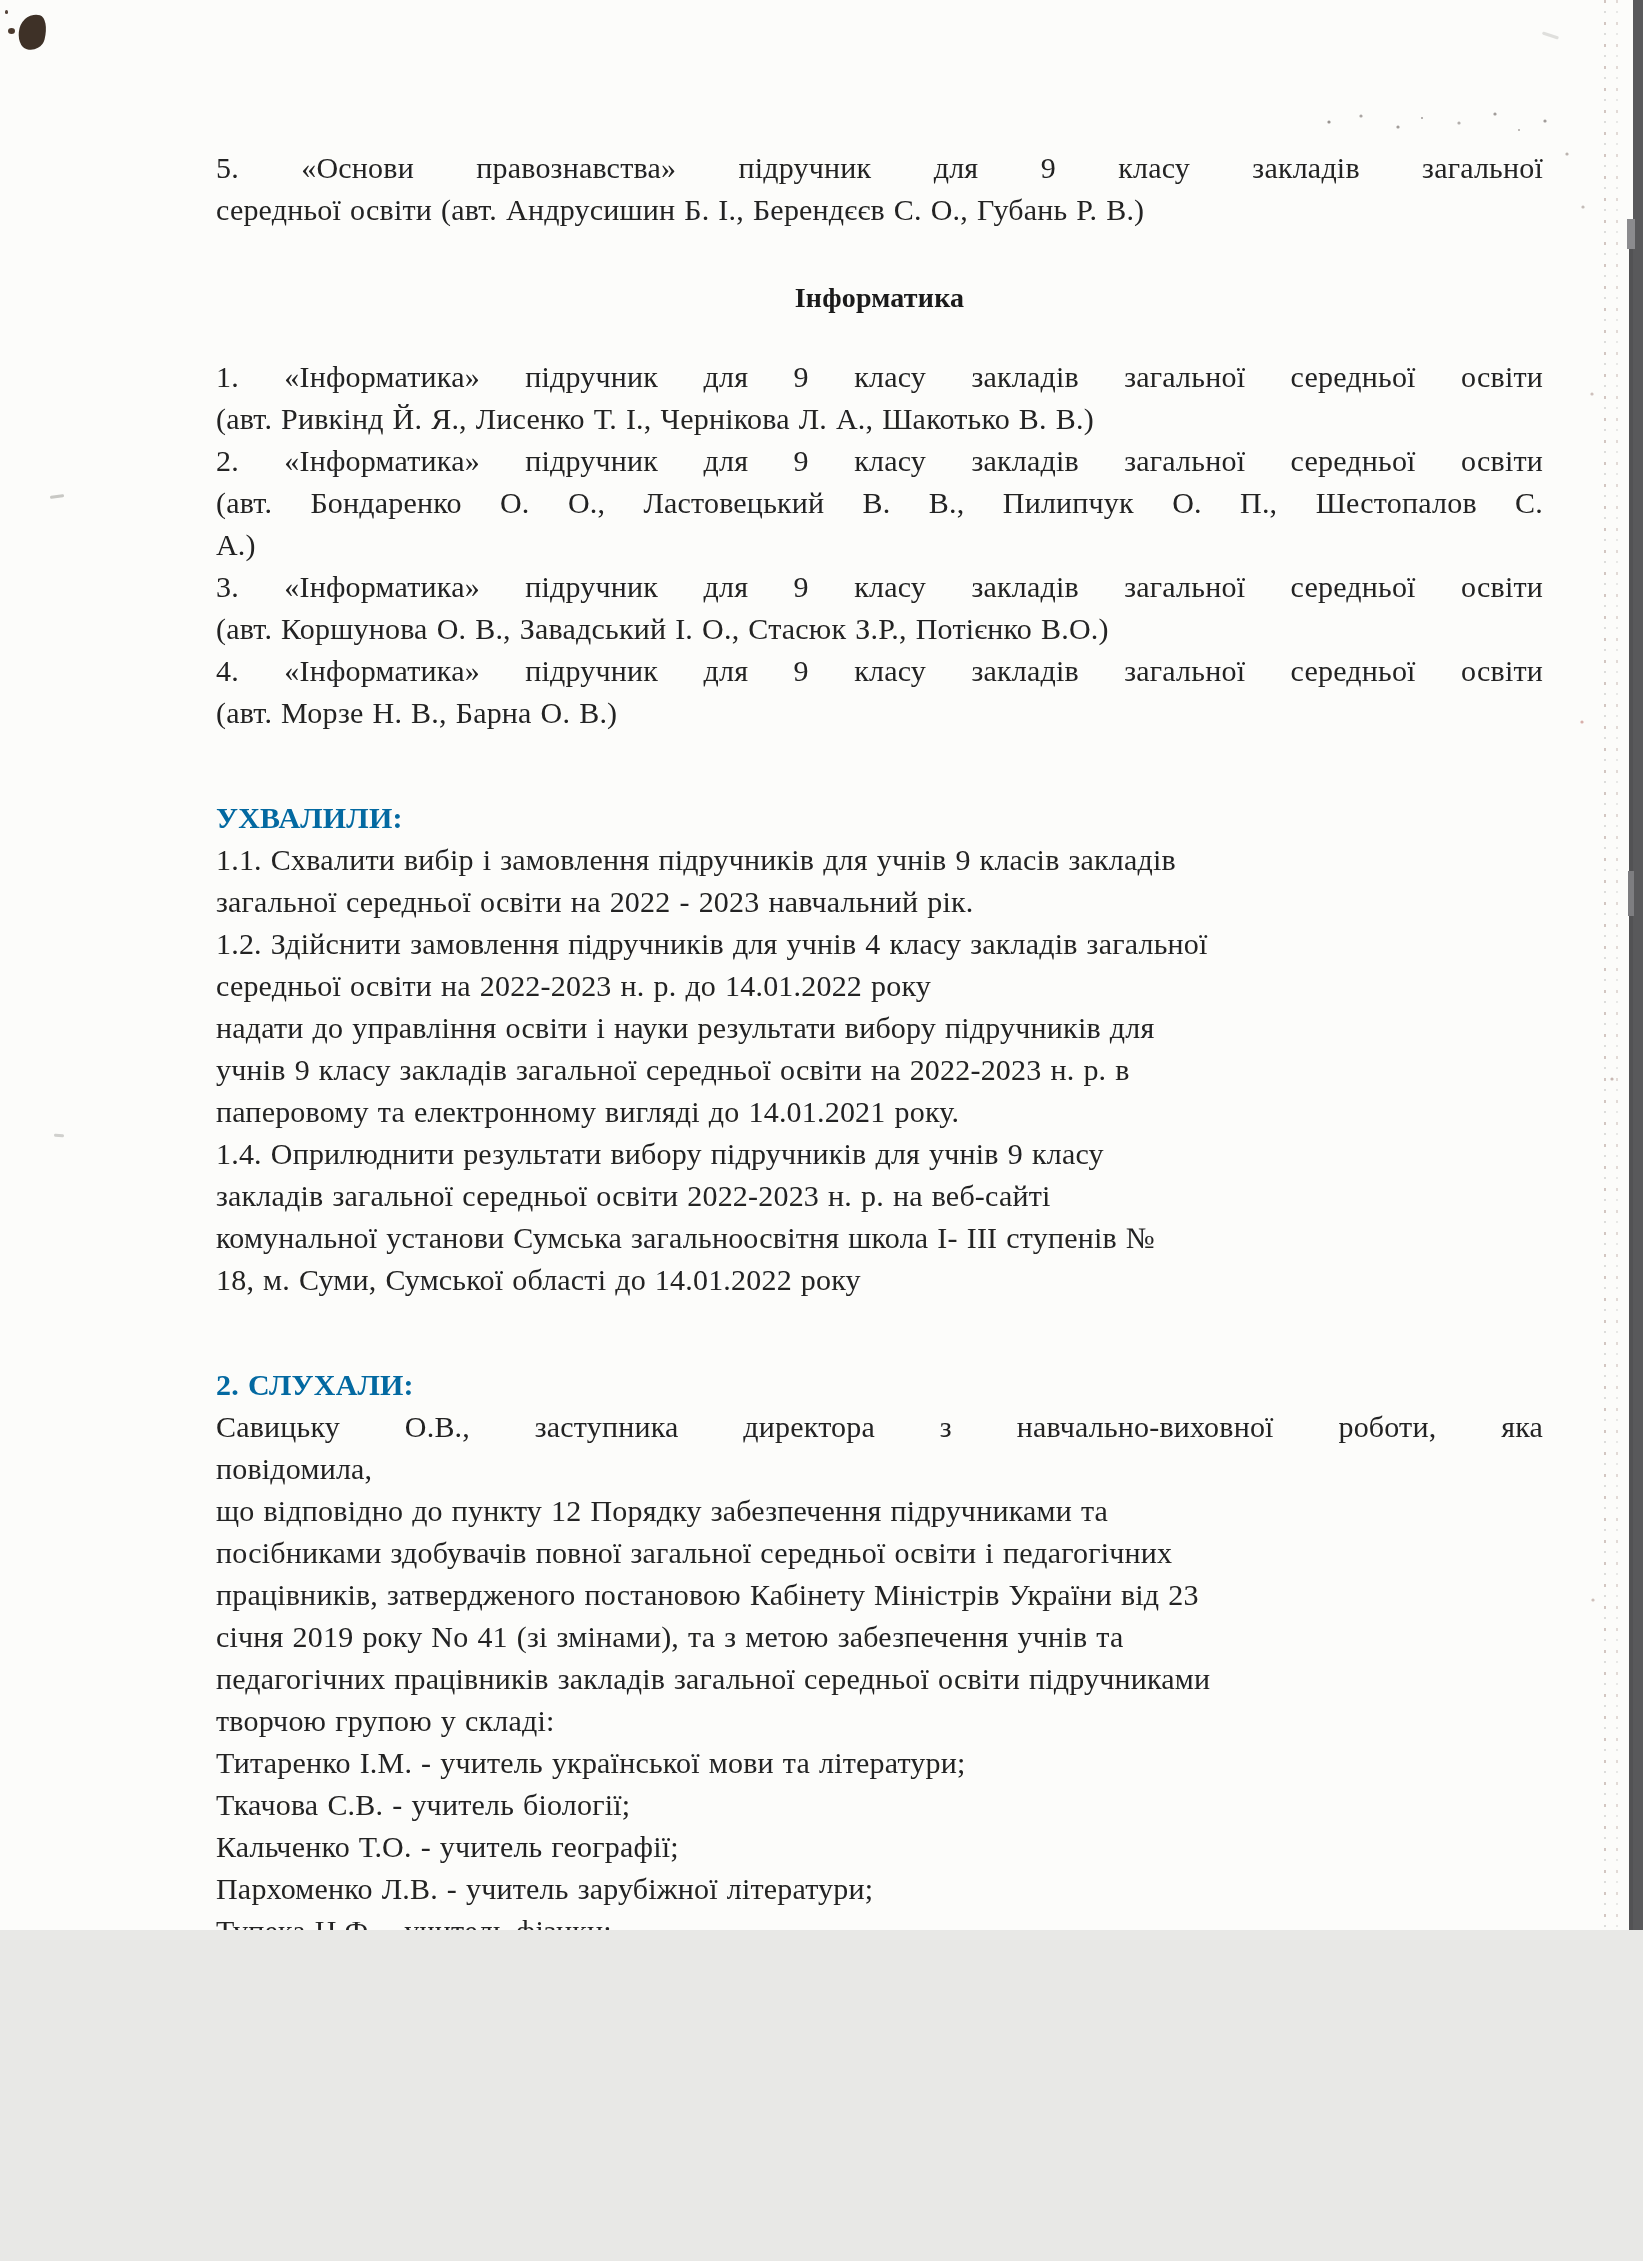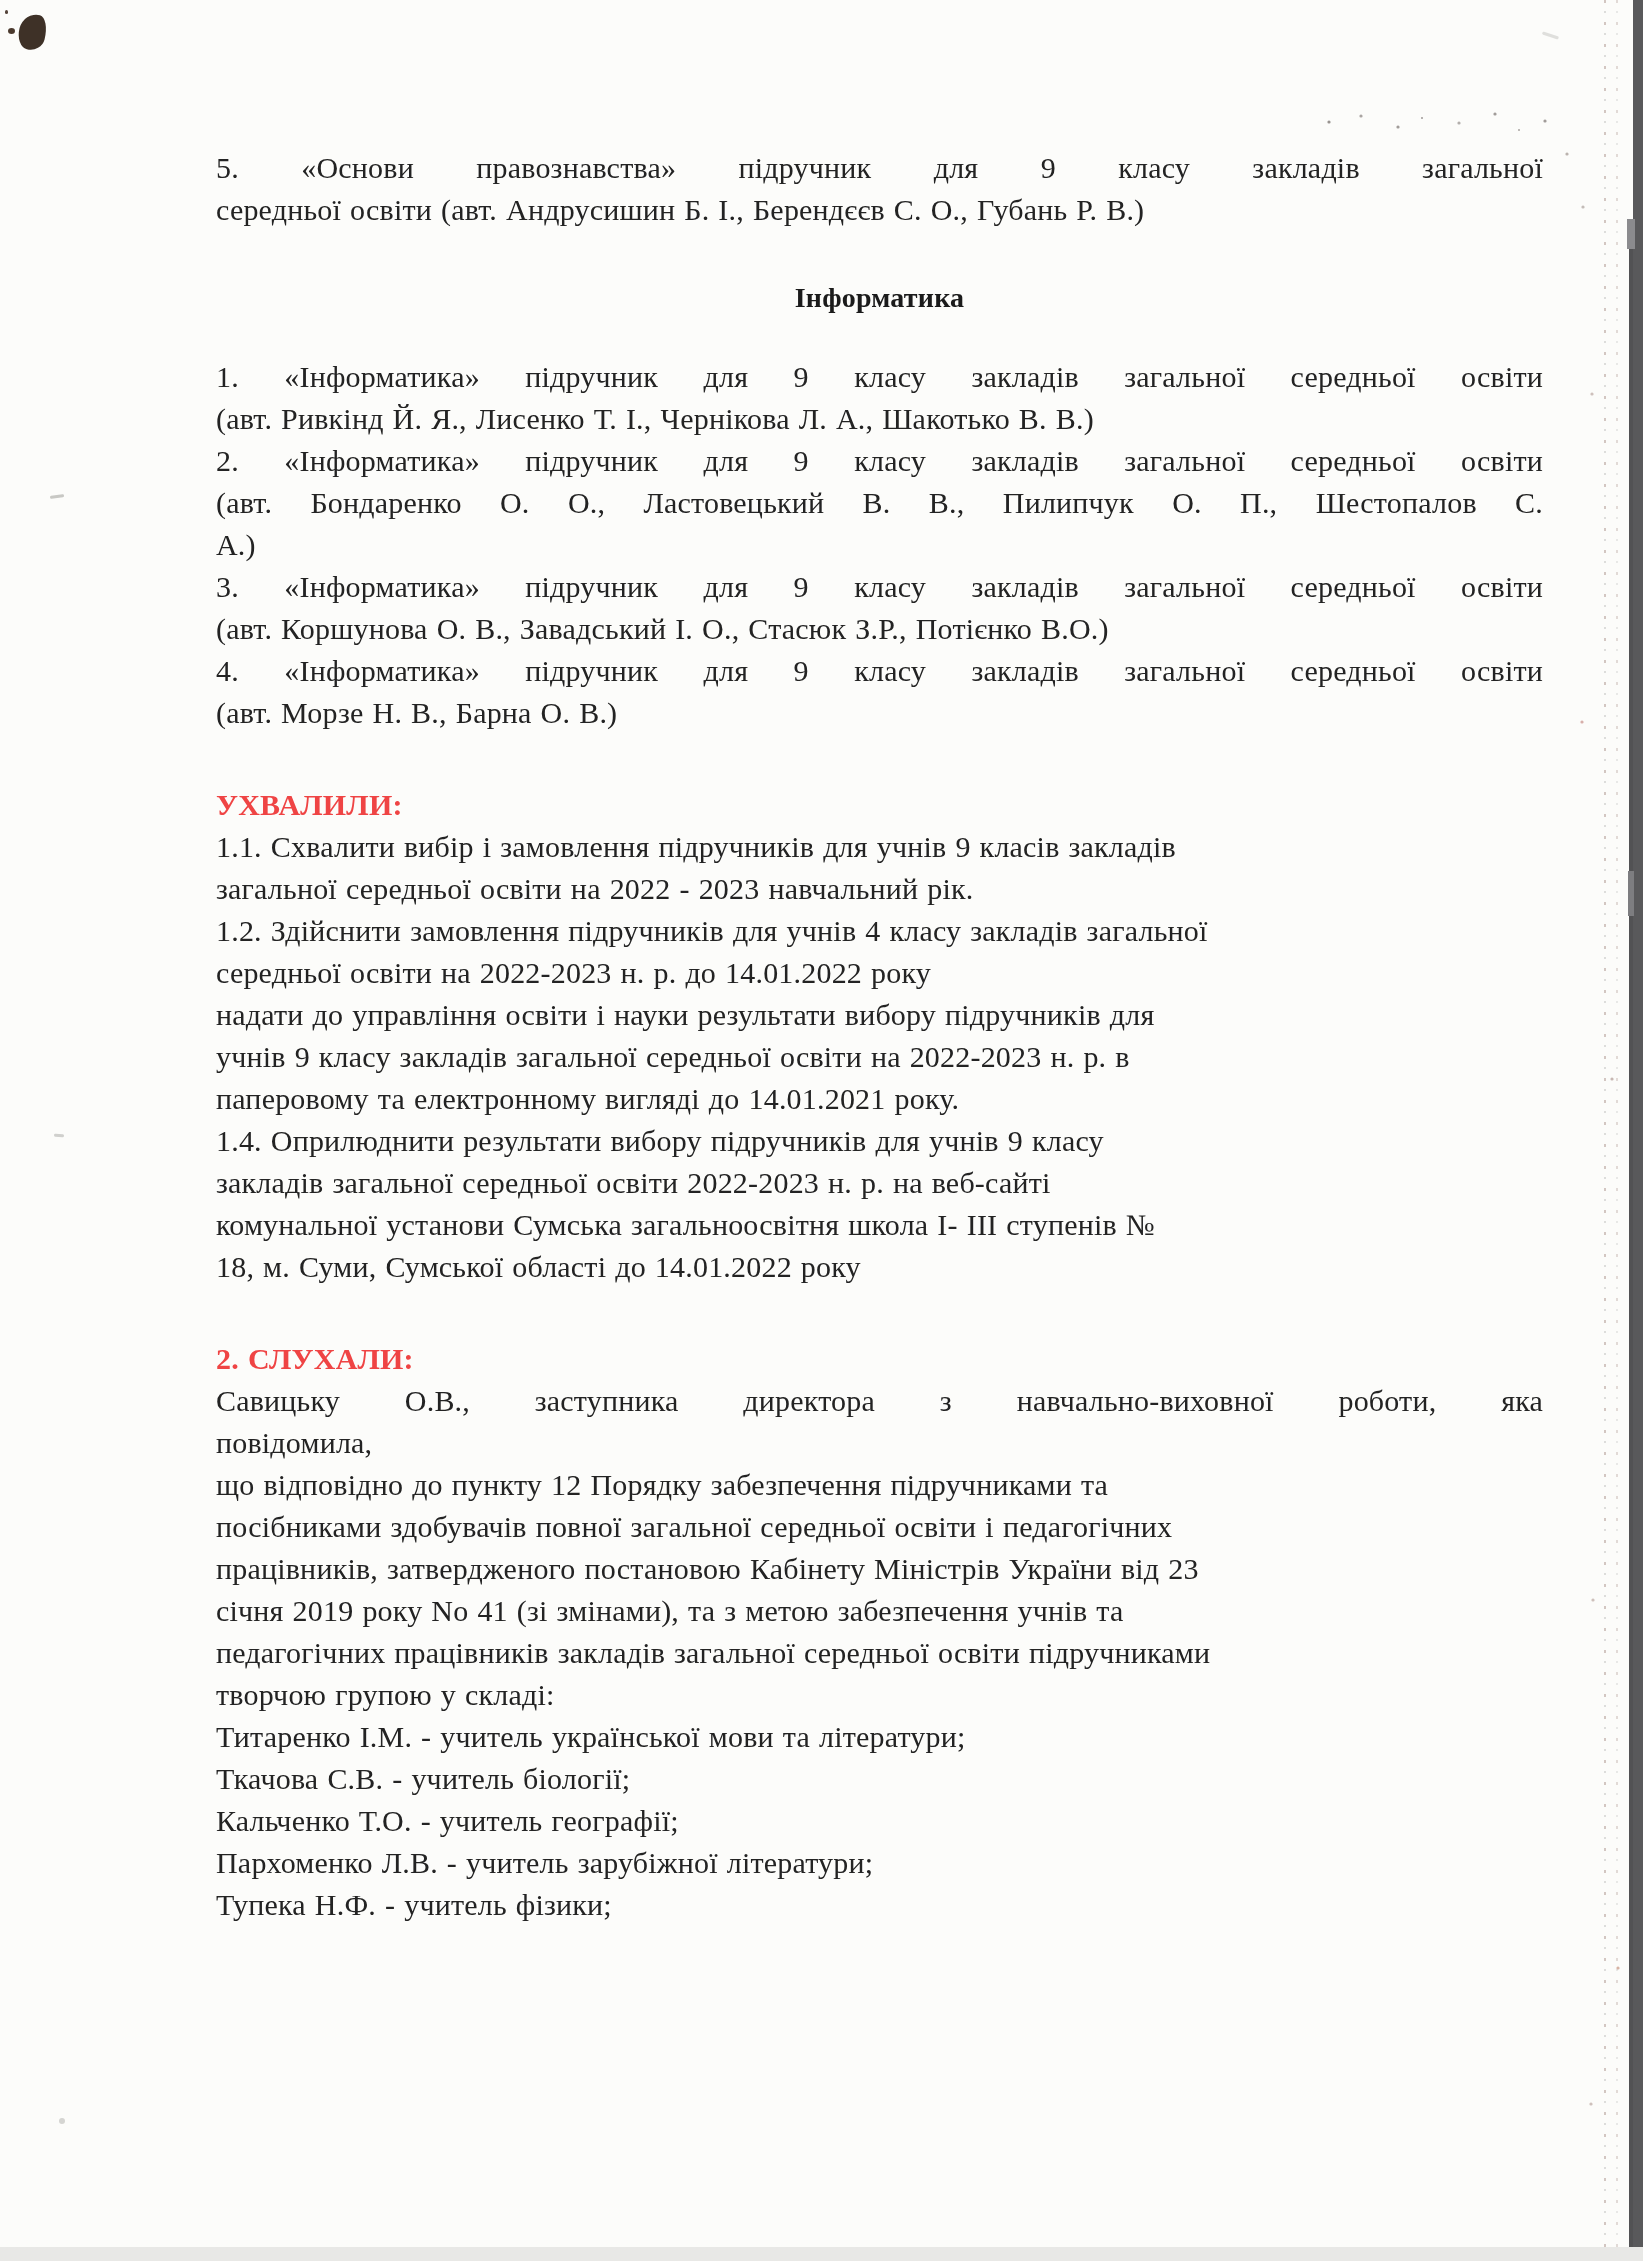--- a/index.html
+++ b/index.html
@@ -1,18 +1,18 @@
 <!DOCTYPE html>
 <html style="font-size:10.3px"><head>
 <meta charset="utf-8">
 <style>
   html,body{margin:0;padding:0;background:#e8e8e6;}
   .page{
     position:relative;
-    width:1644px;height:2247px;
+    width:1644px;height:1930px;
     background:#fcfcfa;
     overflow:hidden;
     font-family:"Liberation Serif","DejaVu Serif",serif;
     color:#232323;
   }
   
   .doc{
     position:absolute;
     left:216px; top:147px;
     width:1327px;
@@ -25,22 +25,22 @@
   .block-heading{
     font-weight:bold;
     font-size:28px;
     text-align:center;
     margin-top:46px;
     margin-bottom:37px;
     color:#1b1b1b;
   }
   .block-label{
     font-weight:bold;
-    margin-top:50px;
-    color:#ef4444;
+    margin-top:63px;
+    color:#0369a1;
   }
   
   .edge-band{position:absolute;top:0;right:0;width:11px;height:2261px;background:#59595b;}
   .edge-band-wide{position:absolute;top:234px;right:0;width:15px;height:2027px;background:#525254;}
   .edge-notch{position:absolute;top:219px;right:9px;width:7.7px;height:30px;background:#8b8b8e;}
   .edge-notch2{position:absolute;top:871px;right:10.3px;width:5.8px;height:45px;background:#7d7d80;}
   .dotline{
     position:absolute;top:0;width:1.9px;height:2261px;opacity:.55;
     background:repeating-linear-gradient(180deg,
       rgba(115,75,64,.55) 0 3.2px, rgba(115,75,64,0) 3.2px 11px,

